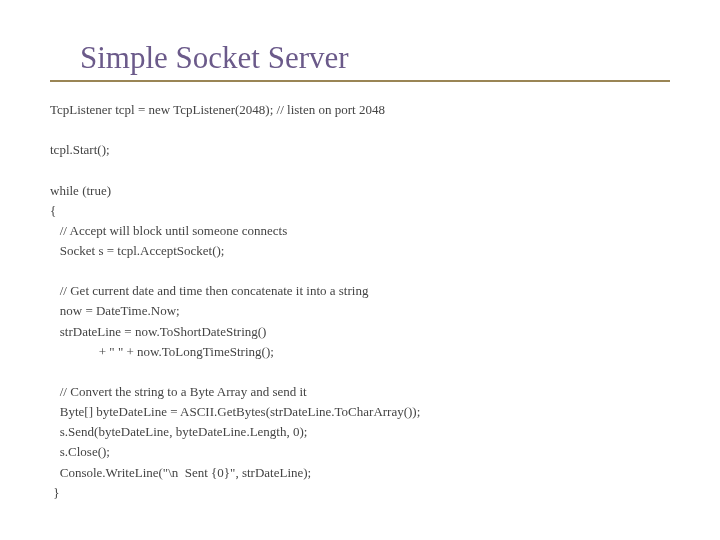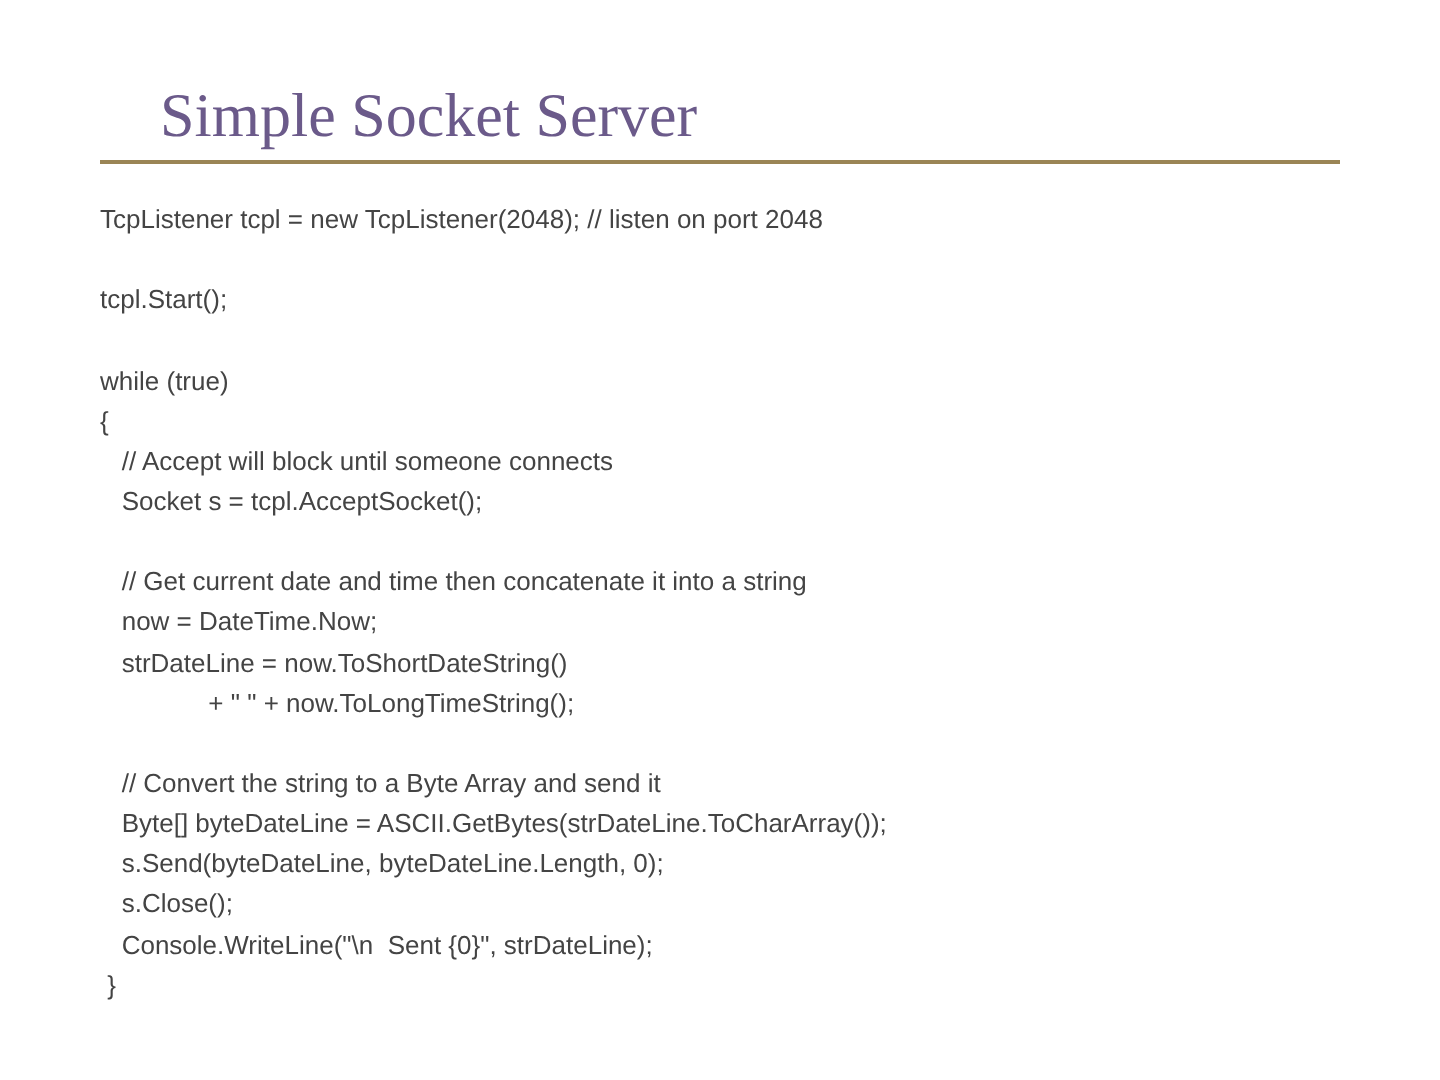--- a/index.html
+++ b/index.html
@@ -27,21 +27,21 @@
     font-weight: normal;
   }
   .underline {
     height: 2px;
     background: #9a8555;
     margin: 0 0 18px 0;
     width: 620px;
     margin-left: 0;
   }
   .code {
-    font-family: Liberation Sans, sans-serif;
+    font-family: Liberation Serif, serif;
     font-size: 13px;
     line-height: 1.55;
     color: #444444;
     white-space: pre;
     margin-left: 0;
   }
 </style>
 </head>
 <body>
 

